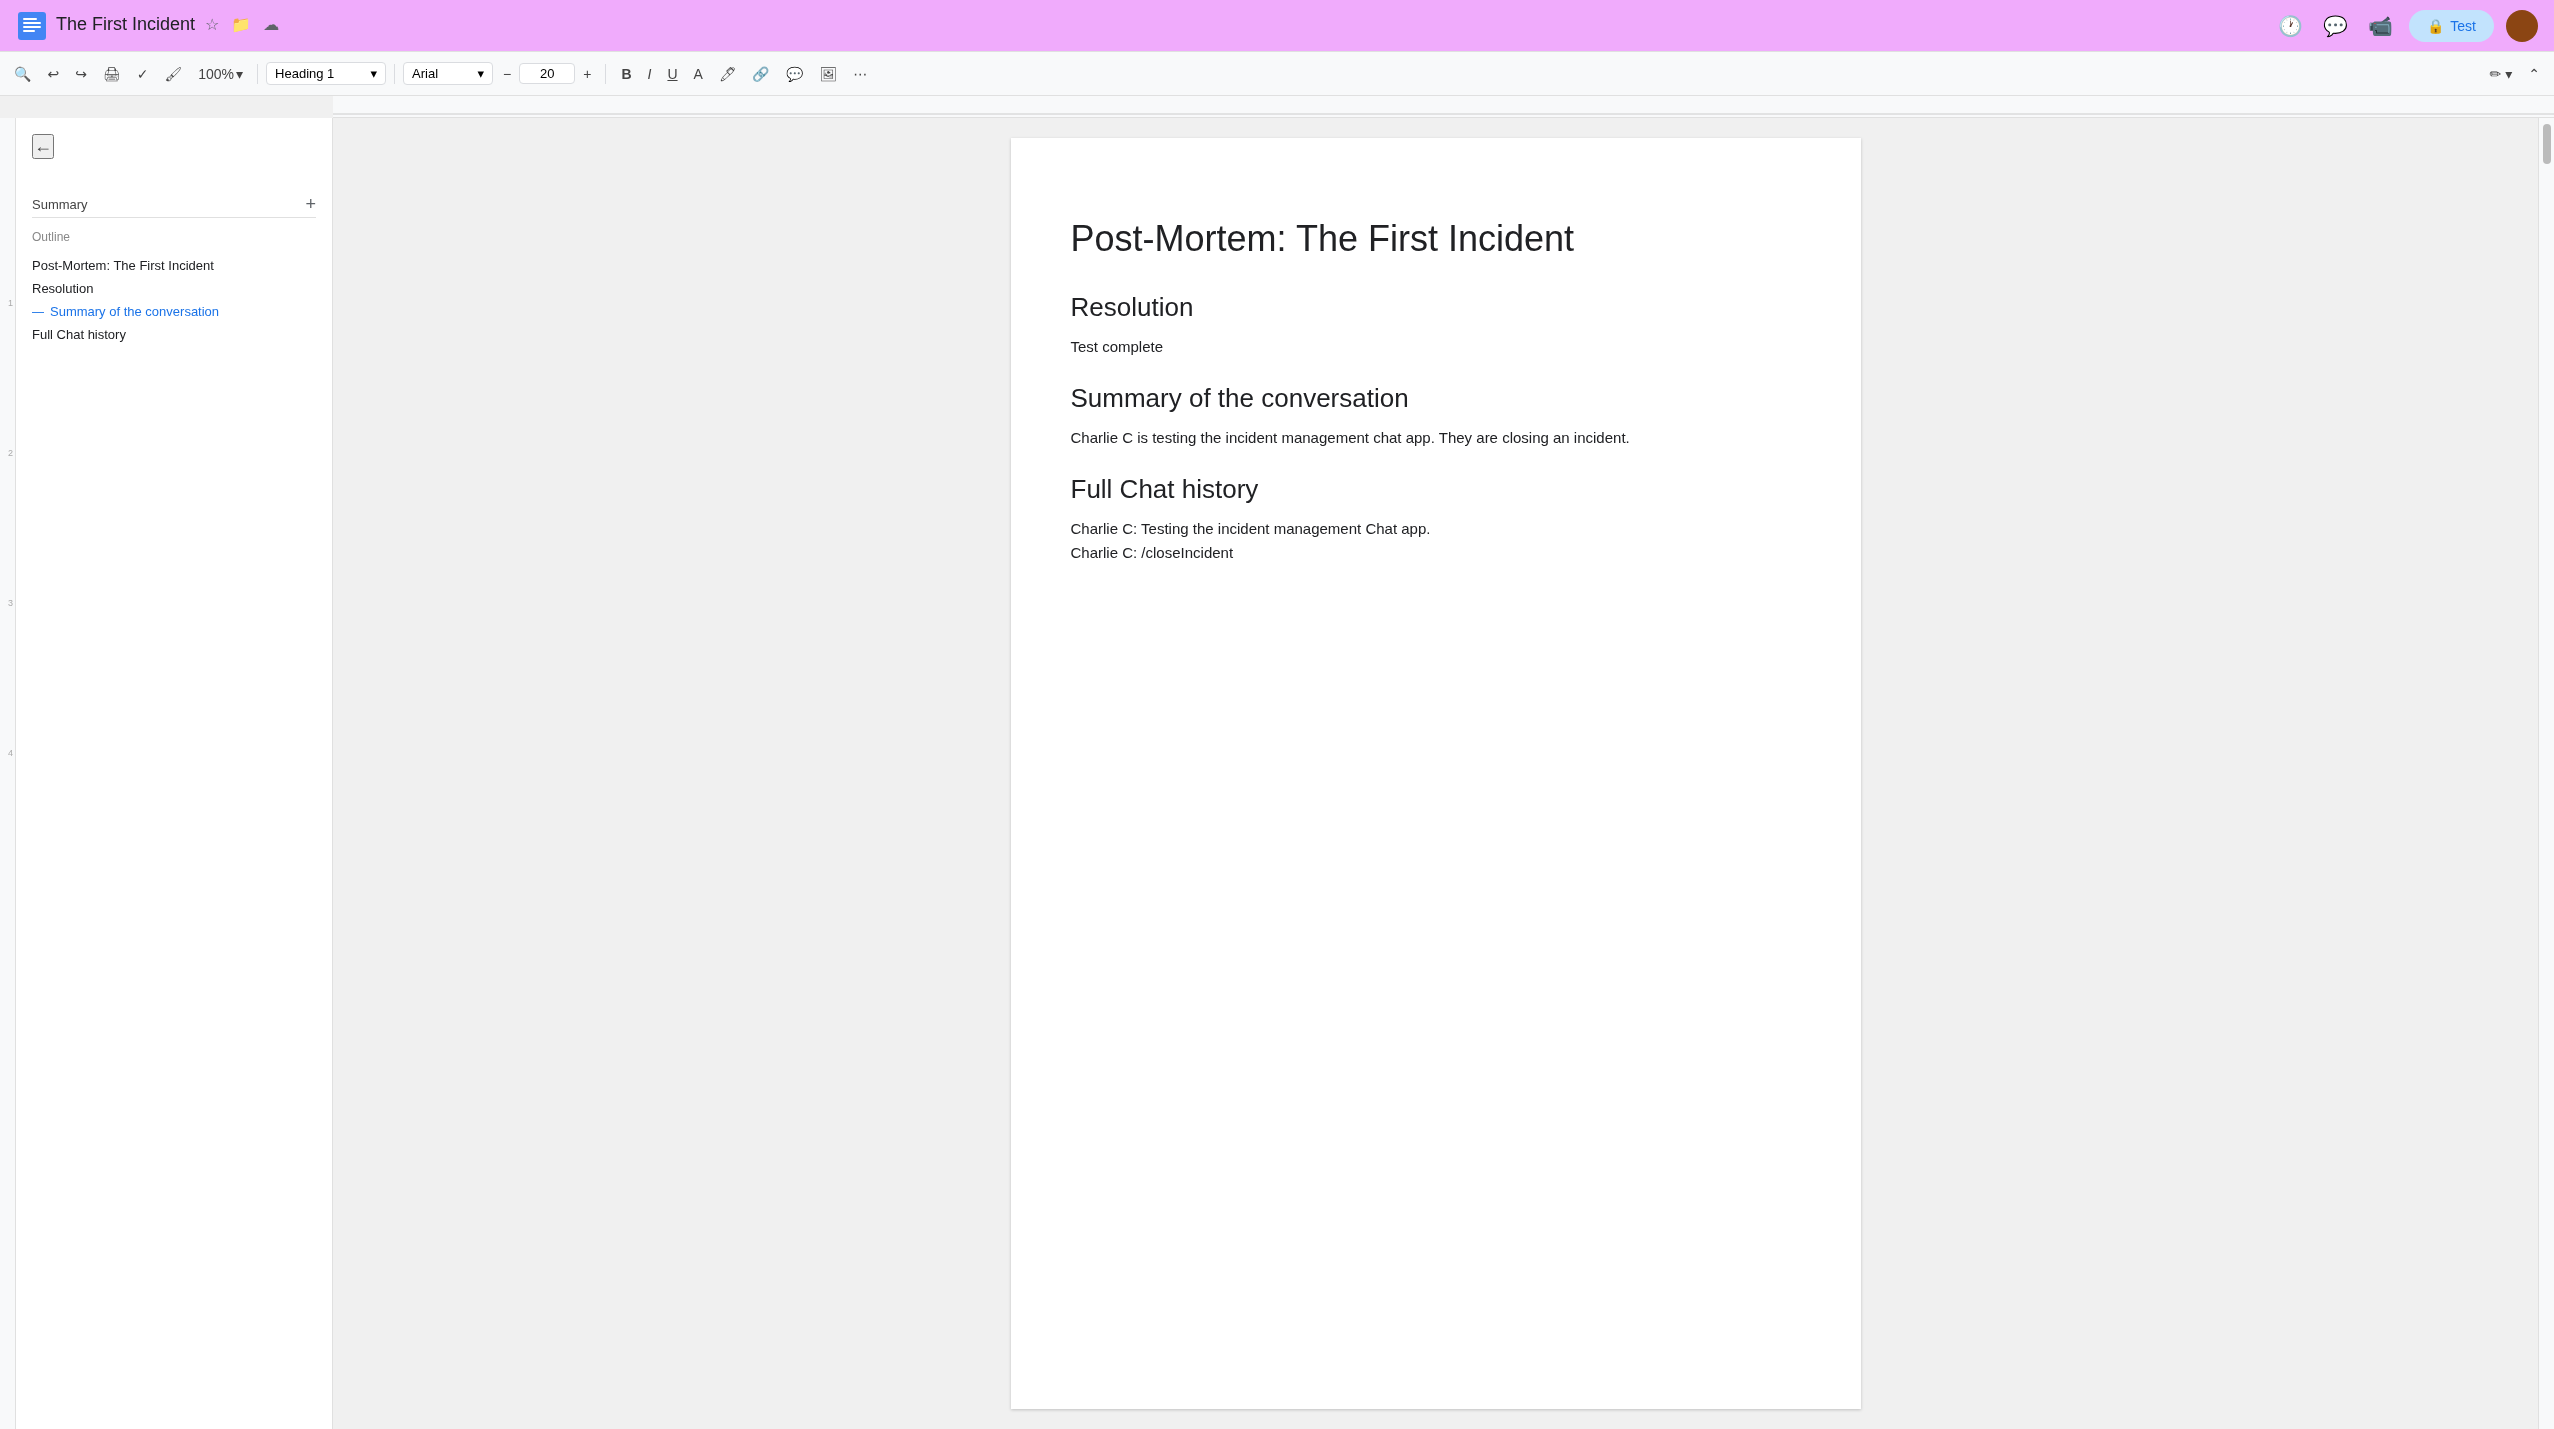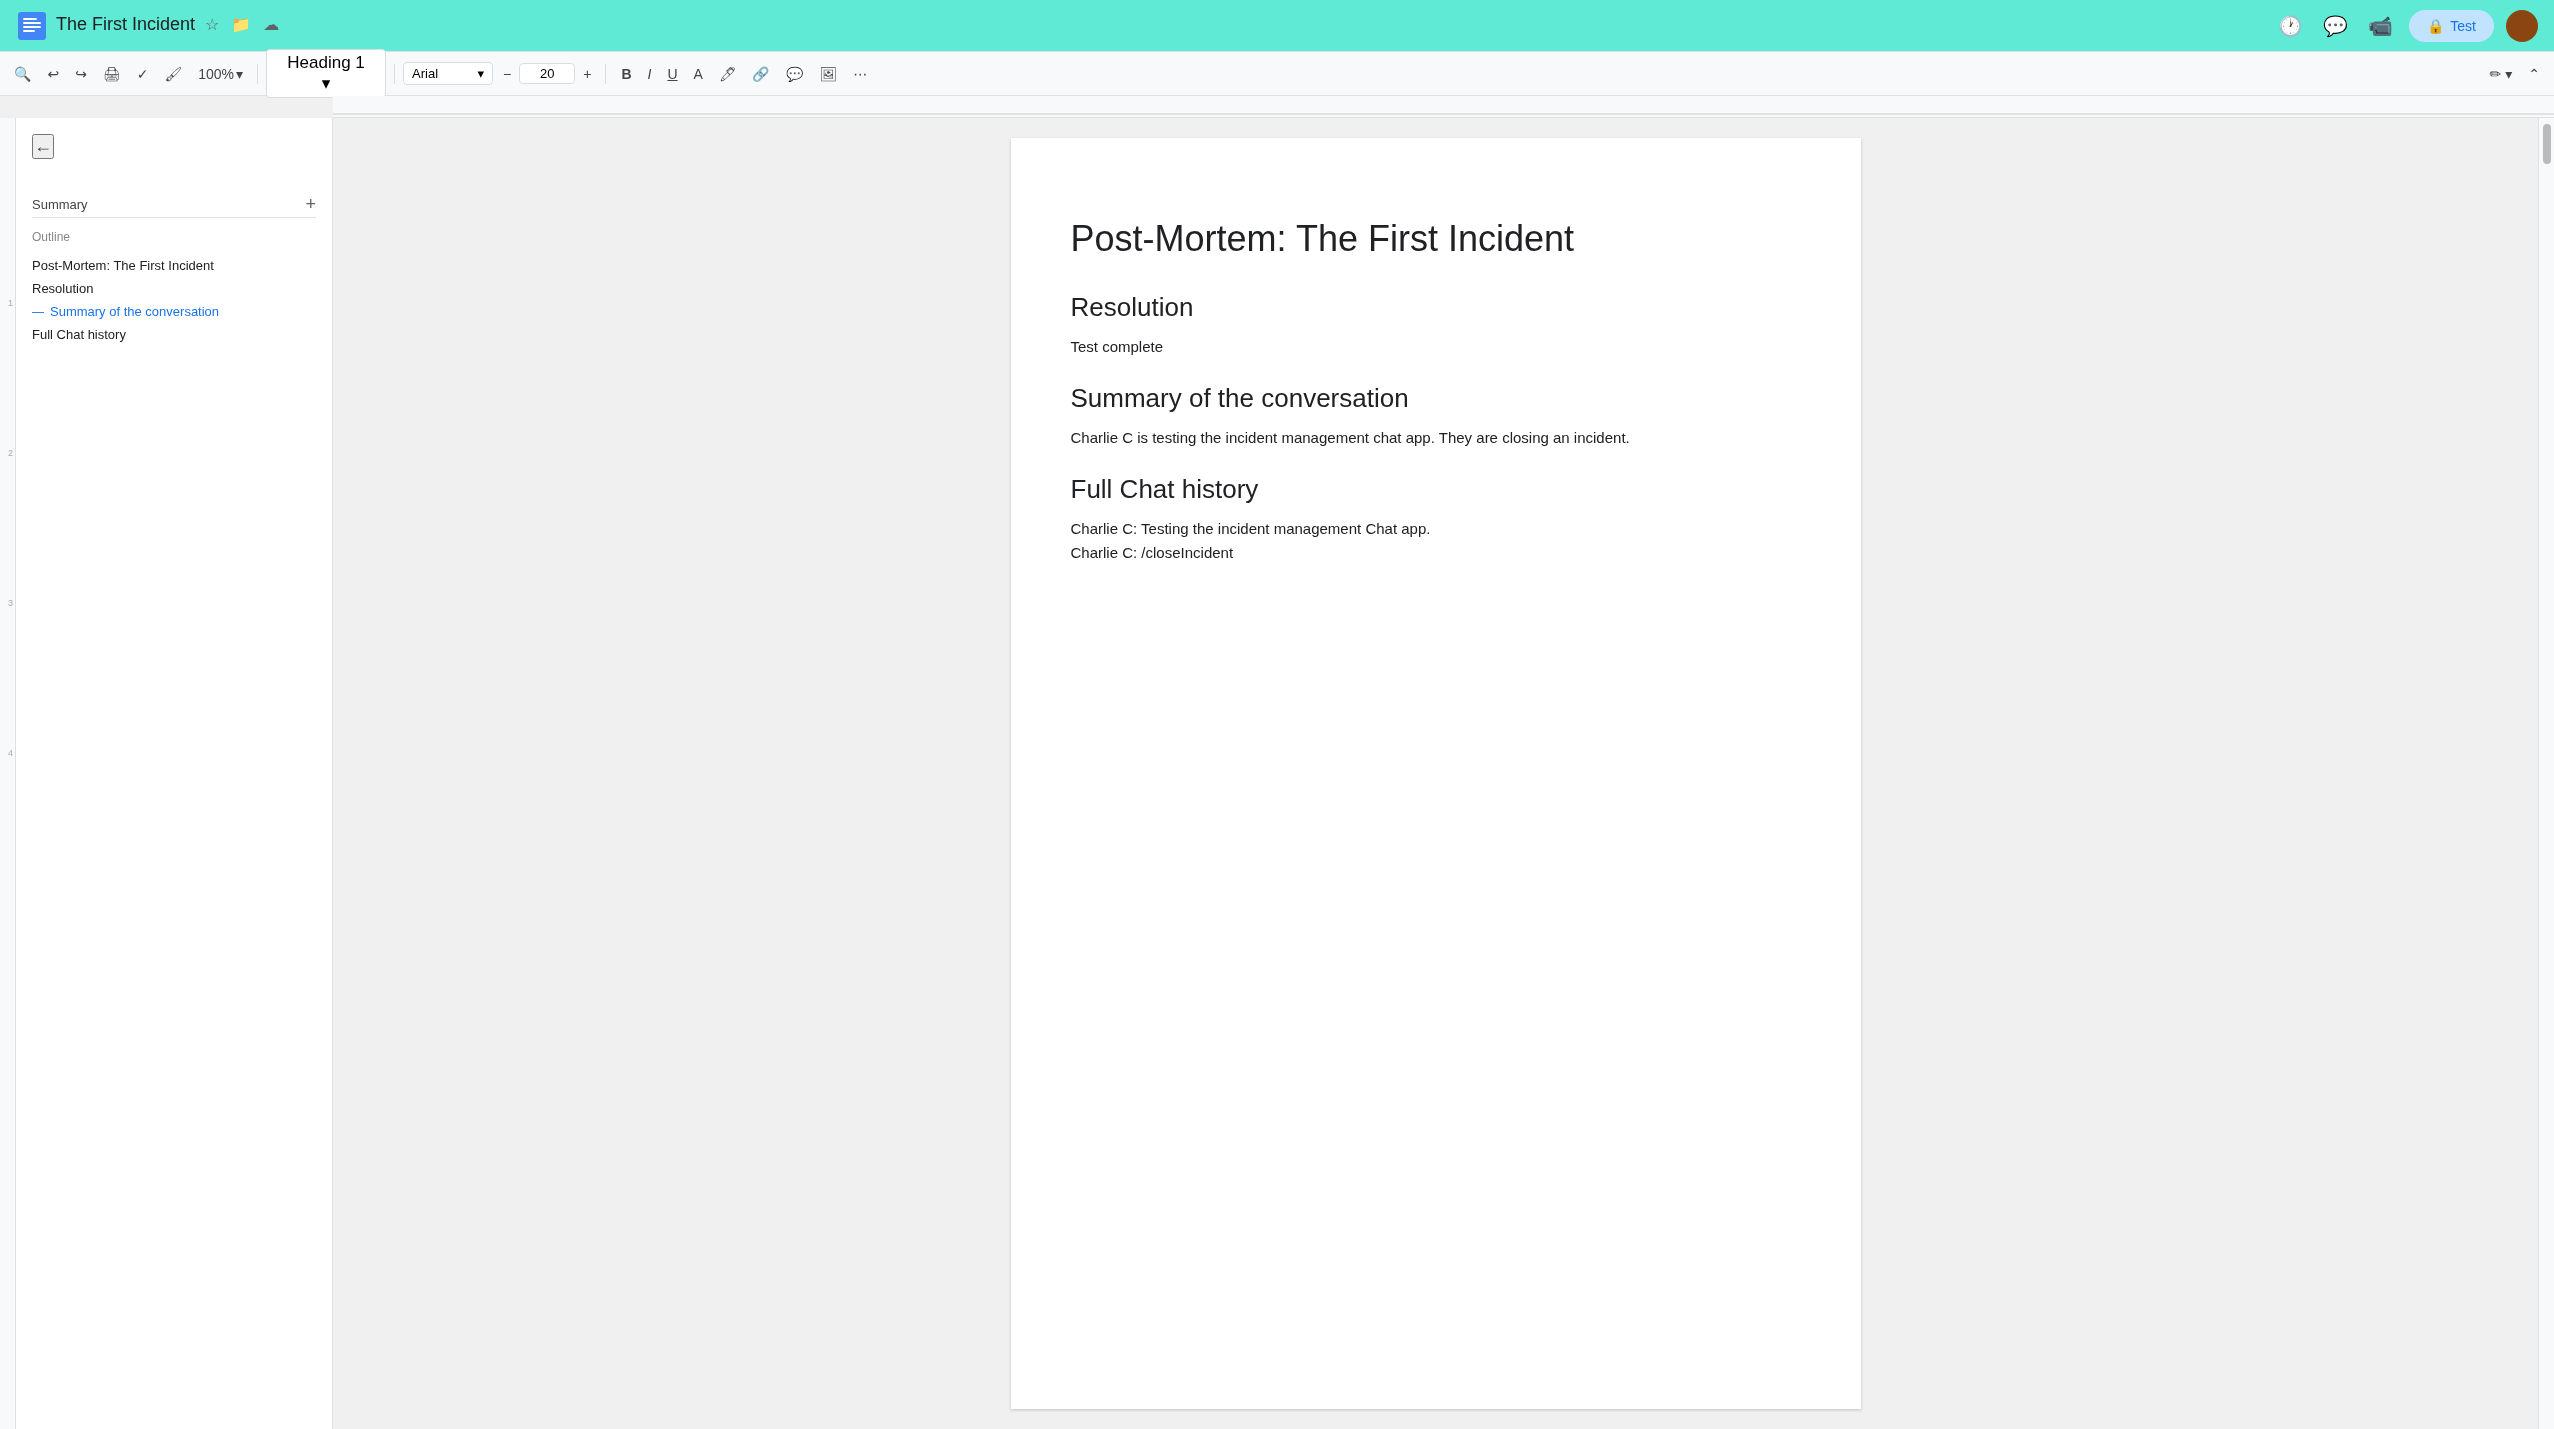--- a/index.html
+++ b/index.html
@@ -2,21 +2,21 @@
 <html><head>
   <meta charset="utf-8">
   <style>
     * { box-sizing: border-box; margin: 0; padding: 0; }
     body { font-family: Arial, sans-serif; background: #f0f0f0; height: 100vh; overflow: hidden; display: flex; flex-direction: column; }
 
     
     .title-bar {
       display: flex;
       align-items: center;
-      background: #5eead4;
+      background: #f0abfc;
       padding: 6px 16px;
       border-bottom: 1px solid #e0e0e0;
       height: 52px;
       gap: 8px;
     }
     .doc-icon {
       width: 32px;
       height: 32px;
       flex-shrink: 0;
     }
@@ -111,28 +111,27 @@
     .toolbar-separator {
       width: 1px;
       height: 20px;
       background: #dadce0;
       margin: 0 4px;
     }
     .style-selector {
       border: 1px solid #dadce0;
       border-radius: 4px;
       padding: 3px 8px;
-      font-size: 17px;
+      font-size: 13px;
       background: #fff;
       cursor: pointer;
       min-width: 120px;
       display: flex;
       align-items: center;
       justify-content: space-between;
-      flex-direction: column;
     }
     .font-selector {
       border: 1px solid #dadce0;
       border-radius: 4px;
       padding: 3px 8px;
       font-size: 13px;
       background: #fff;
       cursor: pointer;
       min-width: 90px;
       display: flex;

